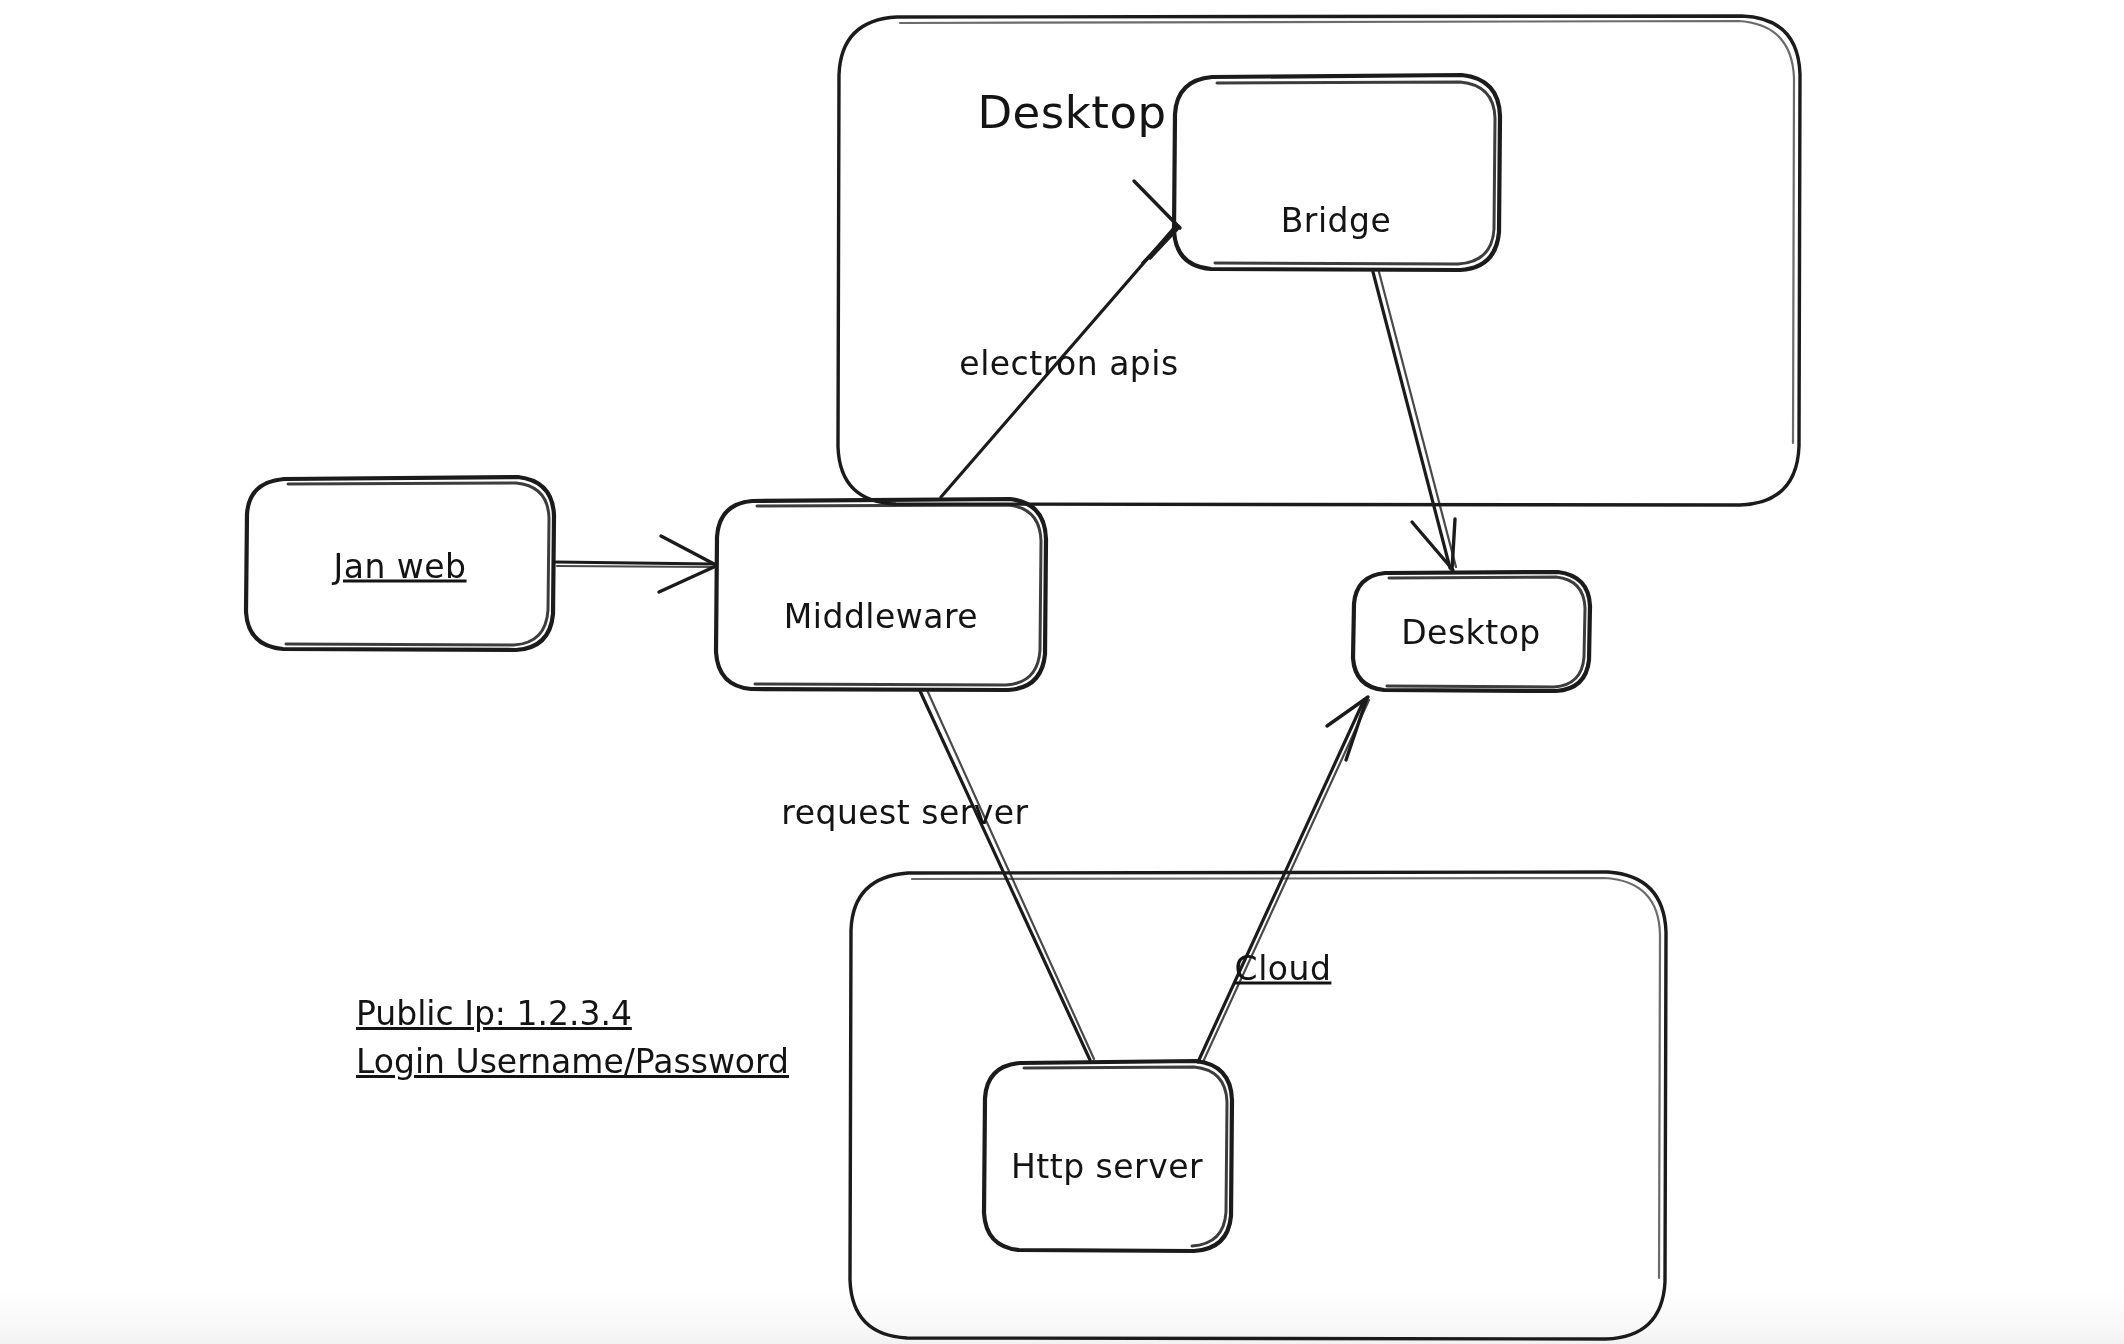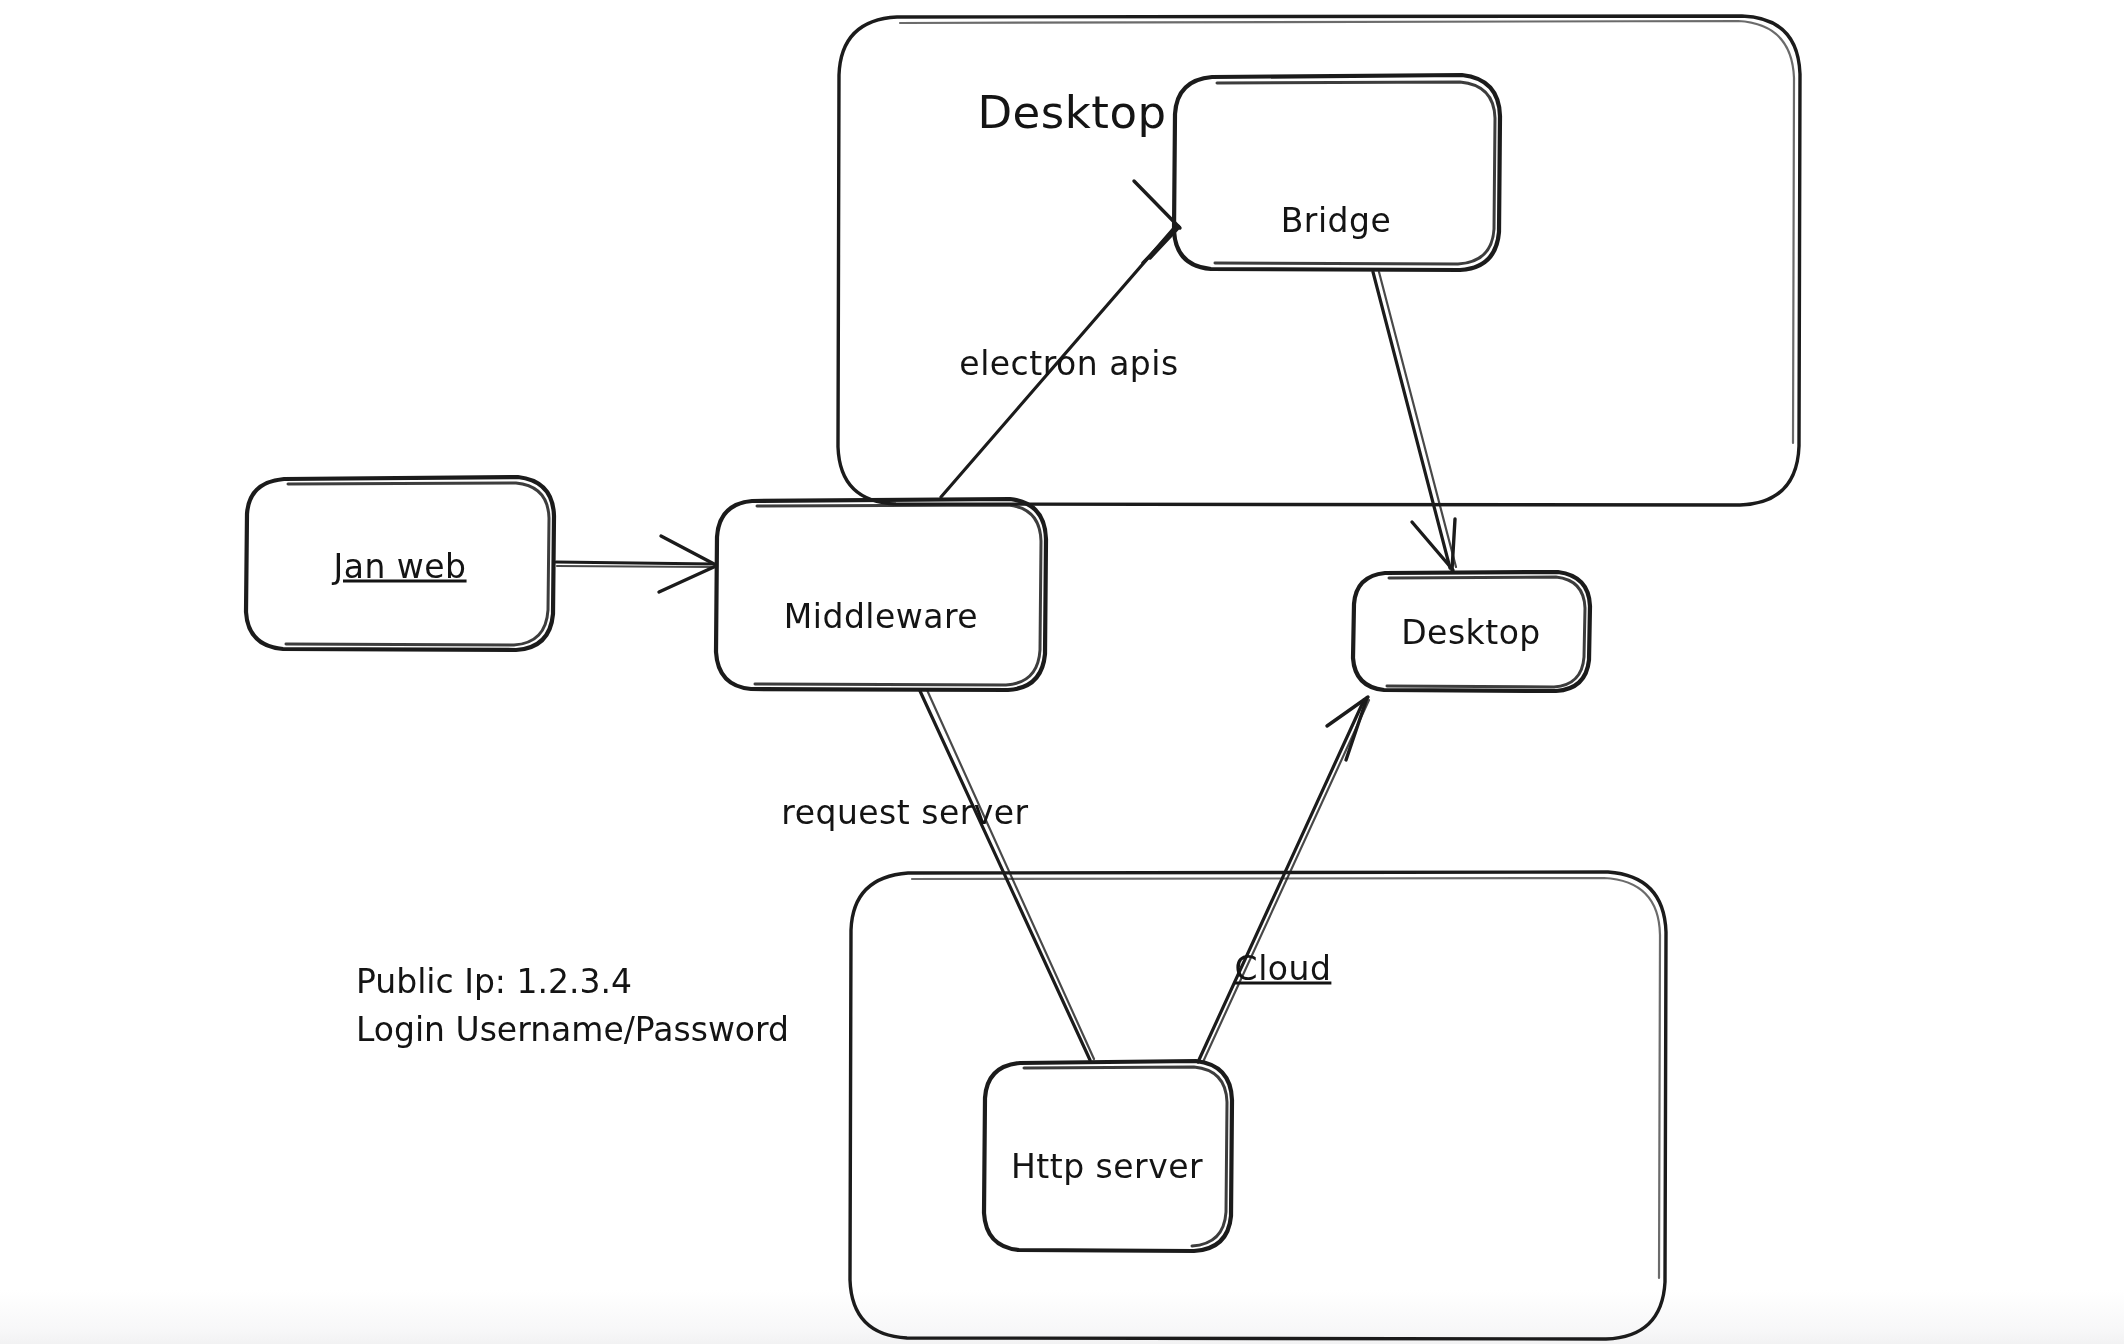--- a/index.html
+++ b/index.html
@@ -155,18 +155,18 @@
   <div class="label node-label" style="left:1471px; top:632px;">Desktop</div>
 
   <div class="label node-label" style="left:1107px; top:1166px;">Http server</div>
 
   <div class="label edge-label" style="left:1069px; top:363px;">electron apis</div>
 
   <div class="label edge-label" style="left:905px; top:812px;">request server</div>
 
   <div class="label edge-label" style="left:1283px; top:968px;text-decoration:underline;">Cloud</div>
 
-  <div class="note-block clip-note" style="left:356px; top:958px; width:507px;">
+  <div class="note-block clip-note" style="left:356px; top:990px; width:507px;text-decoration:underline;">
     <div class="note-line">Public Ip: 1.2.3.4</div>
     <div class="note-line">Login Username/Password</div>
   </div>
 
 </div>
 
 </body></html>

